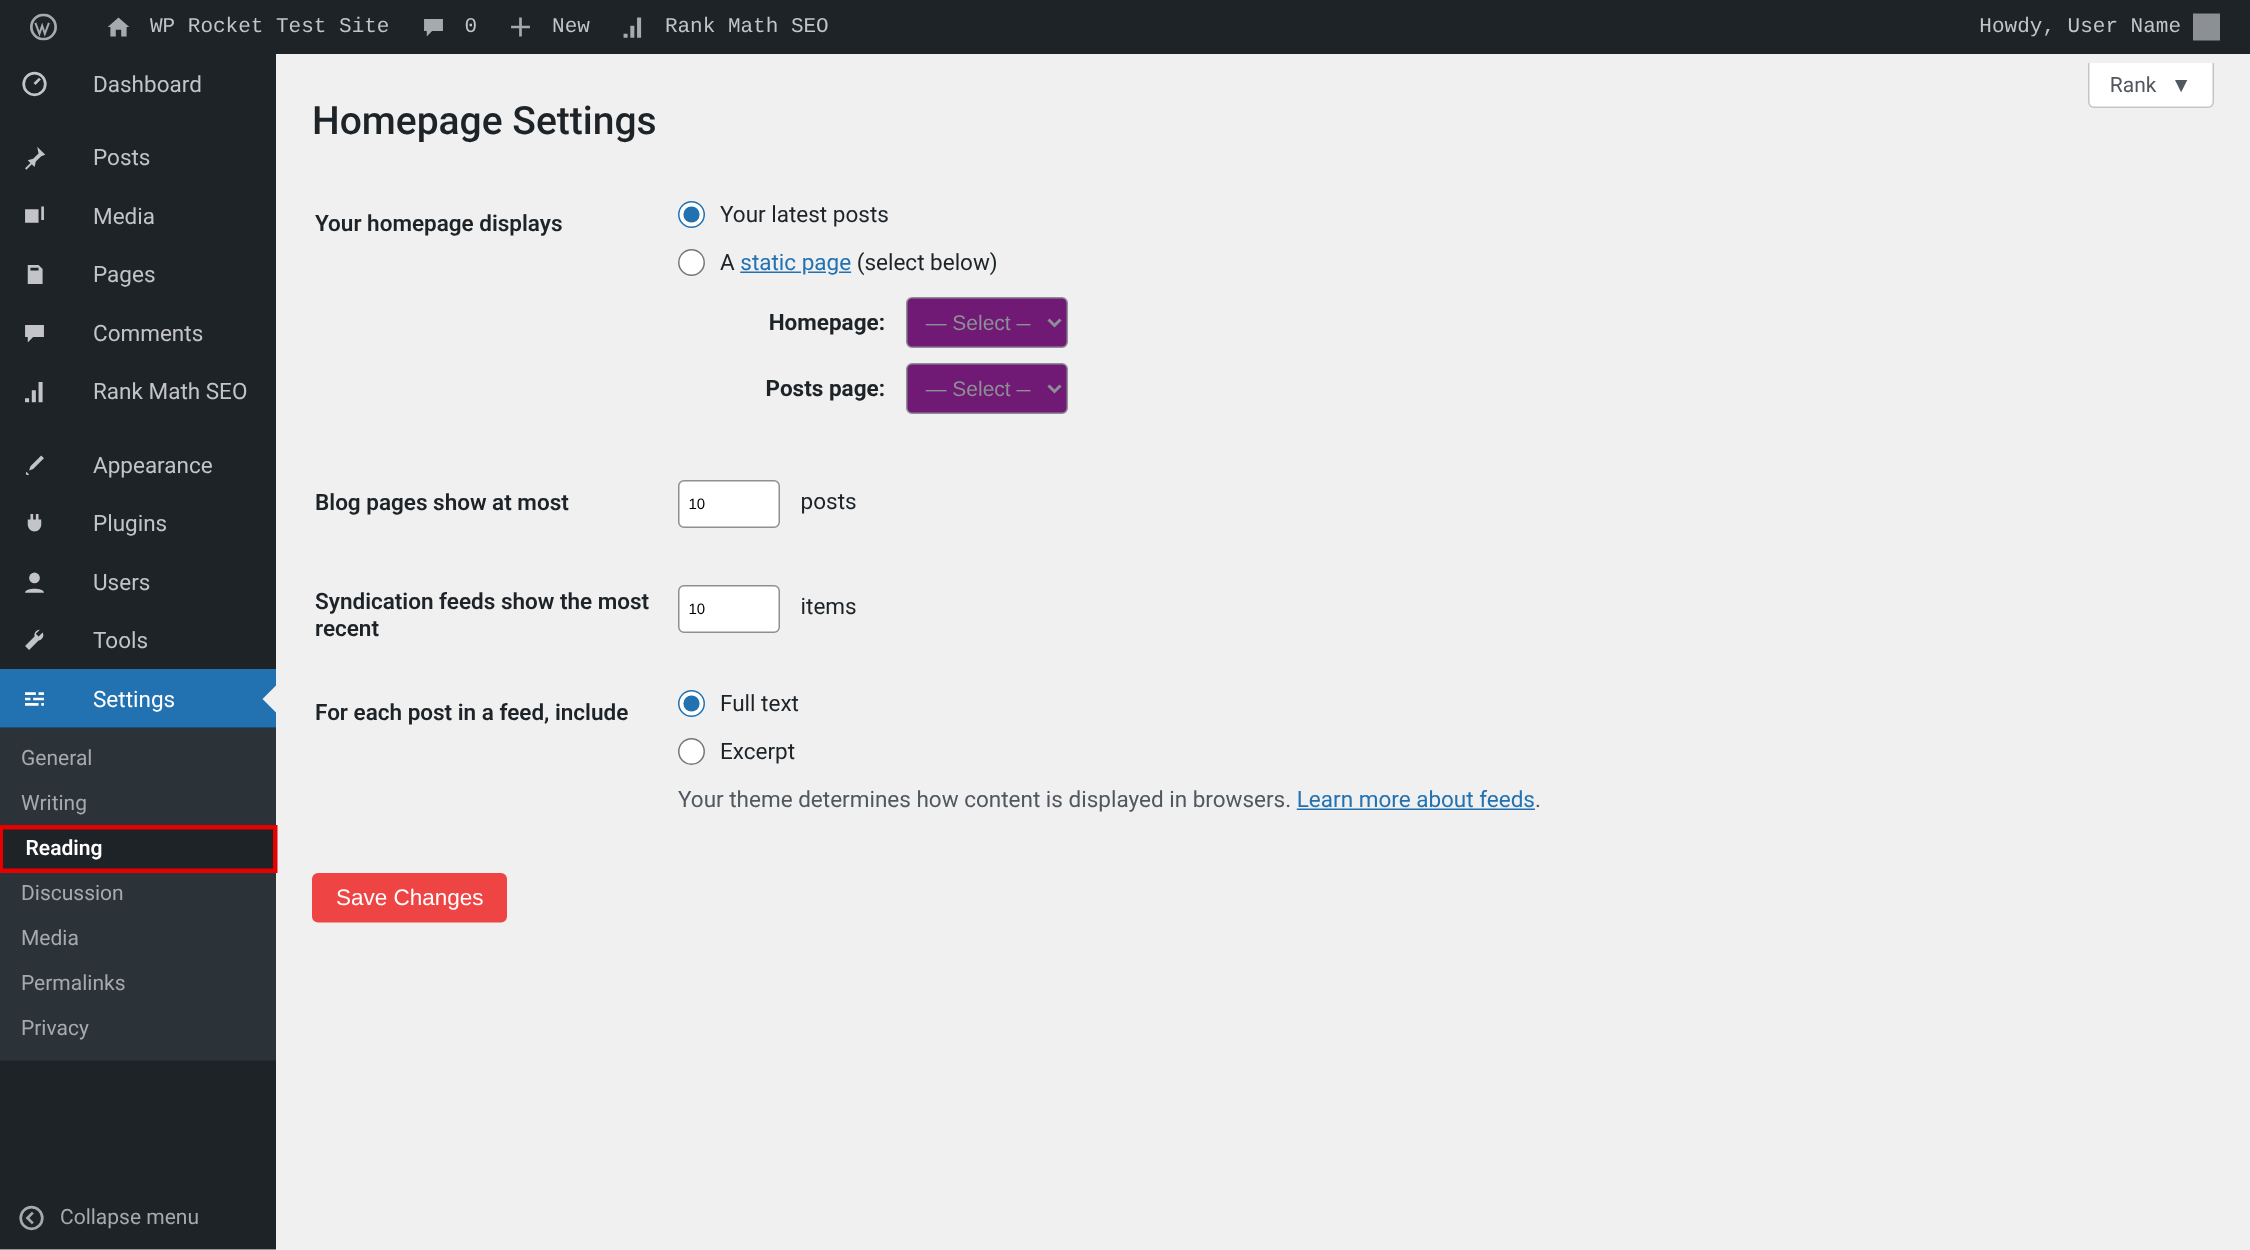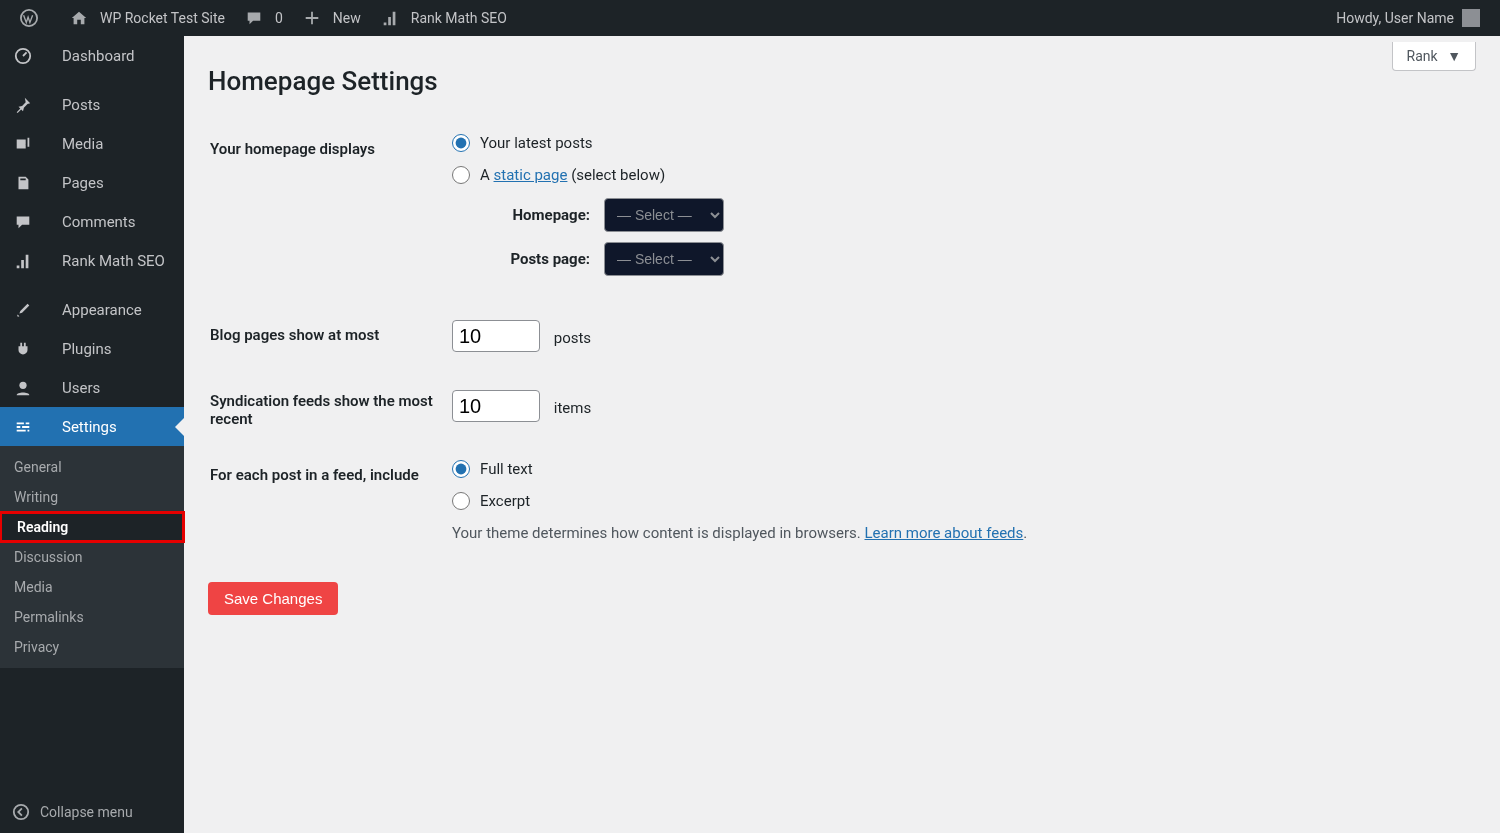--- a/index.html
+++ b/index.html
@@ -14,20 +14,21 @@
   }
   
   .adminbar {
     height: 36px;
     background: #1d2327;
     color: #c3c4c7;
     display: flex;
     align-items: center;
     padding: 0 10px;
     font-size: 14px;
+    font-family: Liberation Mono, monospace;
   }
   .adminbar .ab-item { display: flex; align-items: center; padding: 0 10px; height: 36px; cursor: pointer; }
   .adminbar .spacer { flex: 1; }
   .adminbar svg, .adminbar .ico { fill: #a7aaad; color:#a7aaad; margin-right: 6px; }
   .adminbar .avatar { width: 18px; height: 18px; background: #8c8f94; margin-left: 8px; }
   
   .wrap { display: flex; height: calc(833px - 36px); }
   .menu {
     width: 184px;
     background: #1d2327;
@@ -87,26 +88,26 @@
   }
   .form-table td { padding: 12px 0 20px 0; font-size: 15px; }
   .radio-row, .check-row { display:flex; align-items:center; margin-bottom: 14px; }
   input[type=radio], input[type=checkbox] {
     width: 18px; height: 18px; margin-right: 10px; cursor:pointer;
     accent-color: #2271b1;
   }
   .select-row { display:flex; align-items:center; margin: 10px 0 10px 28px; }
   .select-row label { width: 110px; text-align:right; margin-right:14px; font-size:15px;font-weight:bold;}
   select {
-    width: 120px; height: 34px; border:1px solid #8c8f94; border-radius:4px;
-    background:#0f172a; color:#8c8f94; padding: 0 8px; font-size:14px; cursor:pointer;
+    width: 108px; height: 34px; border:1px solid #8c8f94; border-radius:4px;
+    background:#701a75; color:#8c8f94; padding: 0 8px; font-size:14px; cursor:pointer;
   }
   input[type=number] {
-    width: 88px; height: 32px; border:1px solid #8c8f94; border-radius:4px;
-    padding: 0 6px; font-size:20px;
+    width: 68px; height: 32px; border:1px solid #8c8f94; border-radius:4px;
+    padding: 0 6px; font-size:10px;
   }
   .suffix { margin-left: 10px; font-size:15px;}
   a.link { color:#2271b1; text-decoration: underline; }
   .description { color:#50575e; font-size:15px; margin-top: 10px; }
   .highlight-box { border: 4px solid #e60000; padding: 14px 14px 6px 14px; margin-left:-18px; margin-right: 600px; border-radius:2px;}
   .highlight-box th, .highlight-box td { padding-top:0; padding-bottom:0;}
   .submit-btn {
     background:#ef4444; color:#fff; border:none; border-radius:4px;
     padding: 8px 16px; font-size:15px; cursor:pointer; margin-top:18px;
   }
@@ -206,20 +207,26 @@
             <path d="M7 3v4H5v4a5 5 0 0010 0V7h-2V3h-2v4H9V3z"></path>
           </svg></span>
         <span>Plugins</span>
       </div>
     <div class="mitem">
         <span class="ico"><svg viewBox="0 0 20 20">
             <circle cx="10" cy="7" r="4"></circle>
             <path d="M3 18c0-4 14-4 14 0z"></path>
           </svg></span>
         <span>Users</span>
+      </div>
+    <div class="mitem">
+        <span class="ico"><svg viewBox="0 0 20 20">
+            <path d="M14 2a4 4 0 00-4 5L3 14l3 3 7-7a4 4 0 003-6l-3 3-2-2z"></path>
+          </svg></span>
+        <span>Tools</span>
       </div>
     <div class="mitem current">
         <span class="ico"><svg viewBox="0 0 20 20">
             <path d="M3 5h8v2H3zm10 0h4v2h-4zM3 9h4v2H3zm6 0h8v2H9zM3 13h10v2H3zm12 0h2v2h-2z"></path>
           </svg></span>
         <span>Settings</span>
       </div>
     <div class="submenu">
       <div class="sitem">General</div>
       <div class="sitem">Writing</div>

